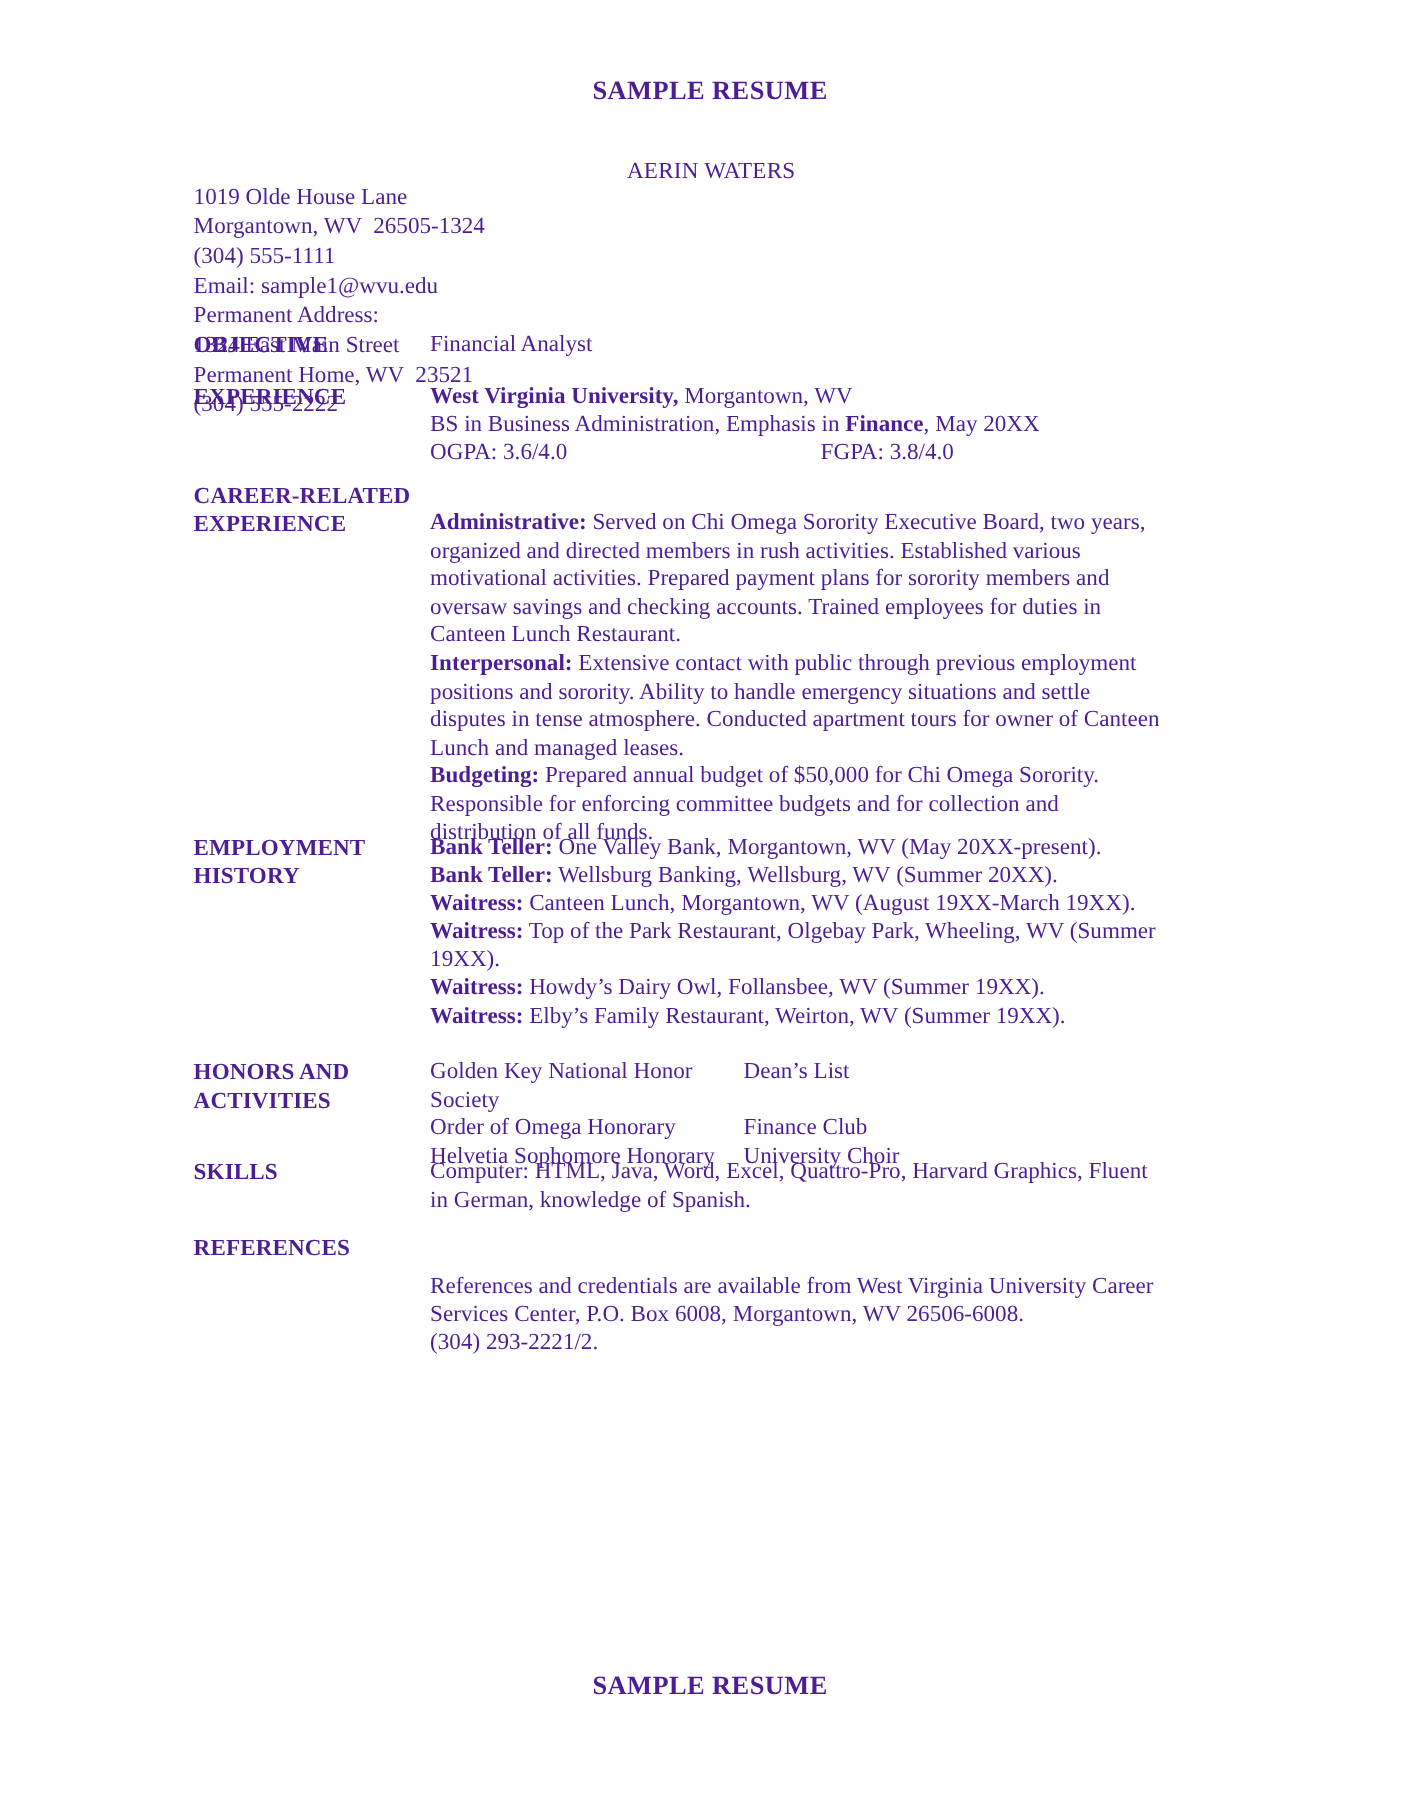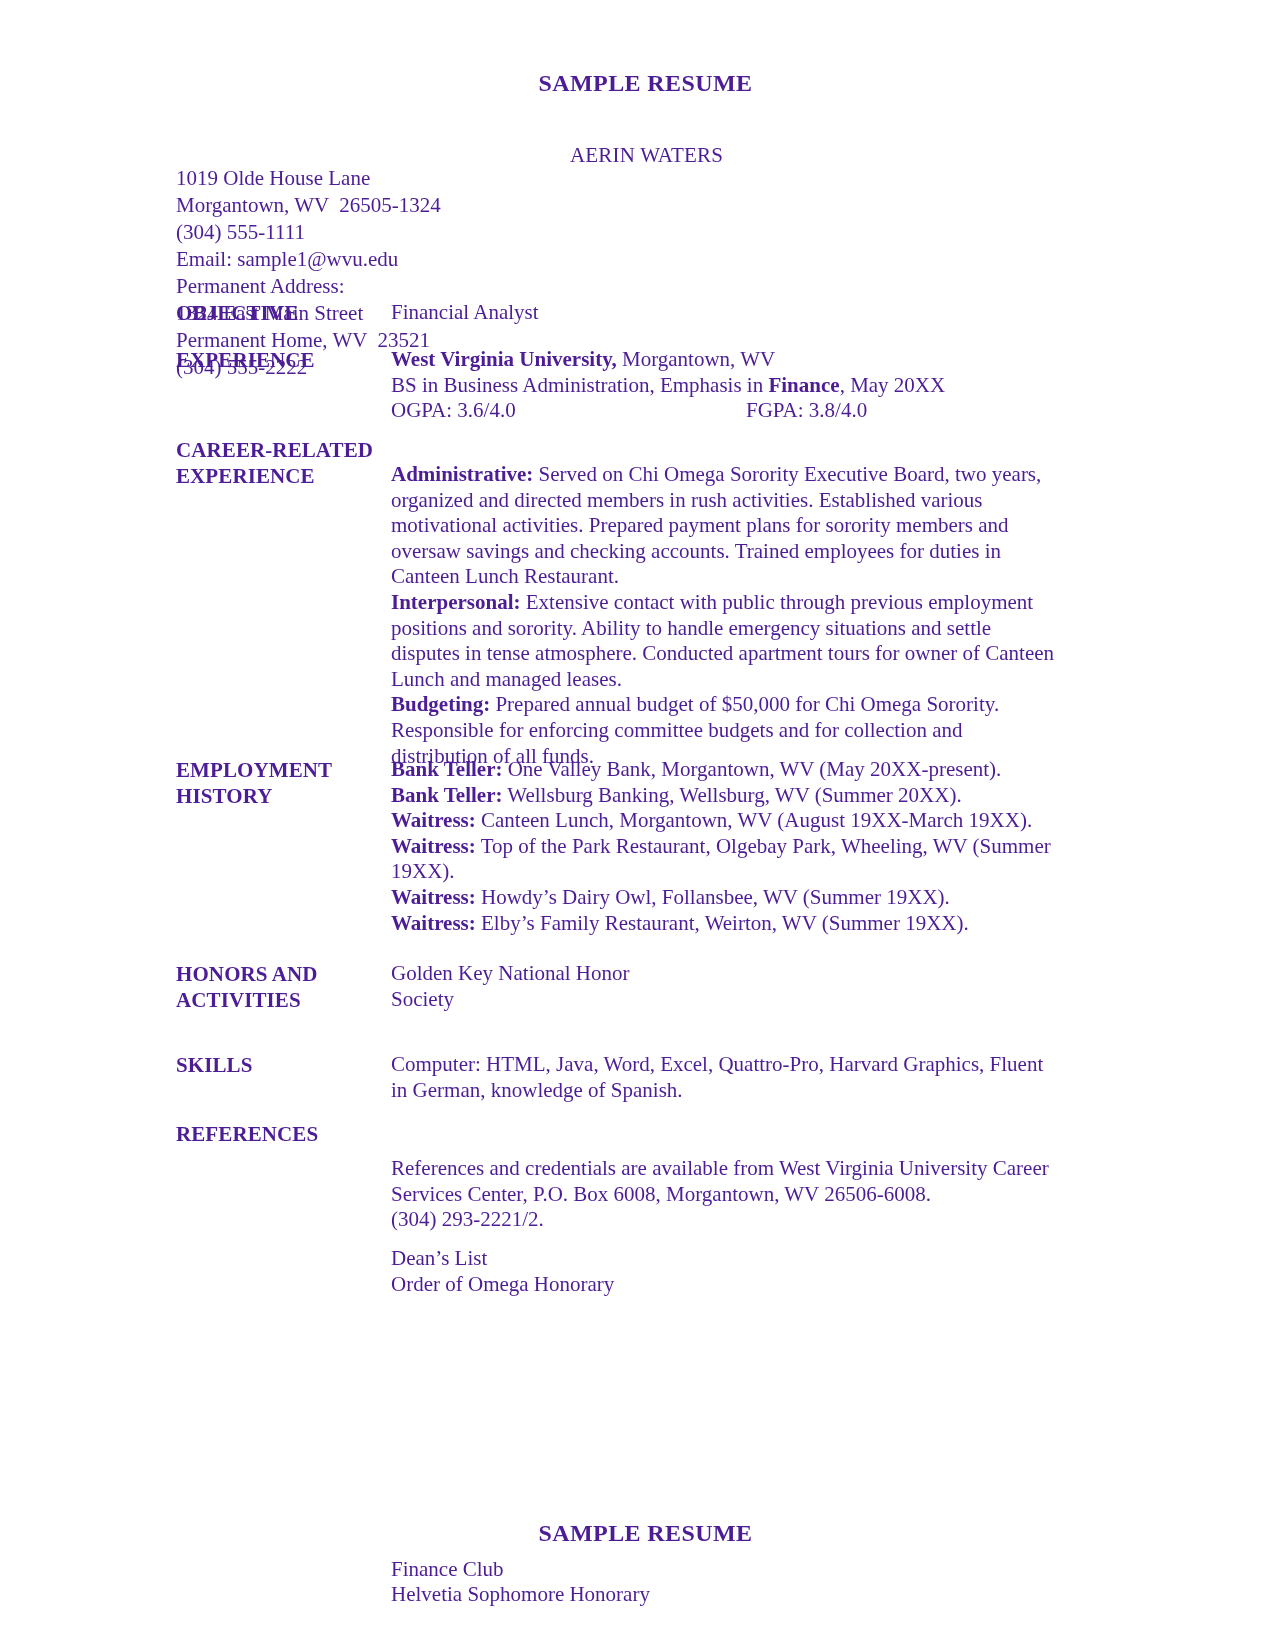--- a/index.html
+++ b/index.html
@@ -83,21 +83,21 @@
     font-family: Liberation Serif, serif;
   }
   .sec-body p { margin: 0; }
   .b { font-weight: bold; }
 
   
   .row2 { display: flex; flex-direction: row; }
   .row2 .c1 { width: 355px; flex: 0 0 355px; }
   .row2 .c2 { flex: 1 1 auto; }
 
-  .honors-row { display: flex; flex-direction: column; }
+  .honors-row { display: flex; }
   .honors-row .h1 { width: 285px; flex: 0 0 285px; }
   .honors-row .h2 { flex: 1 1 auto; }
 
   .exp-para { margin: 0; text-align: left; }
 
   .refs-body { margin-top: 35px; }
 
   .doc-footer {
     position: absolute;
     top: 1520px;

